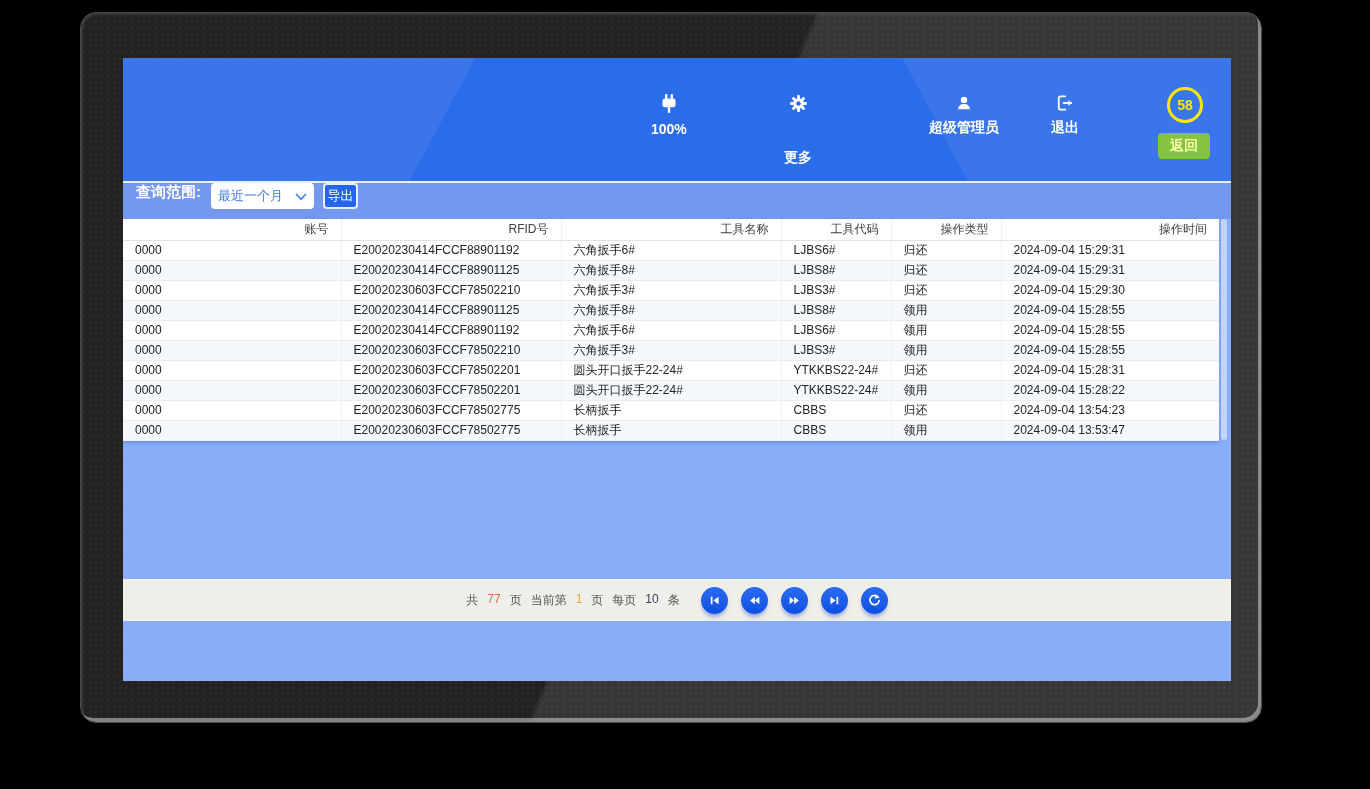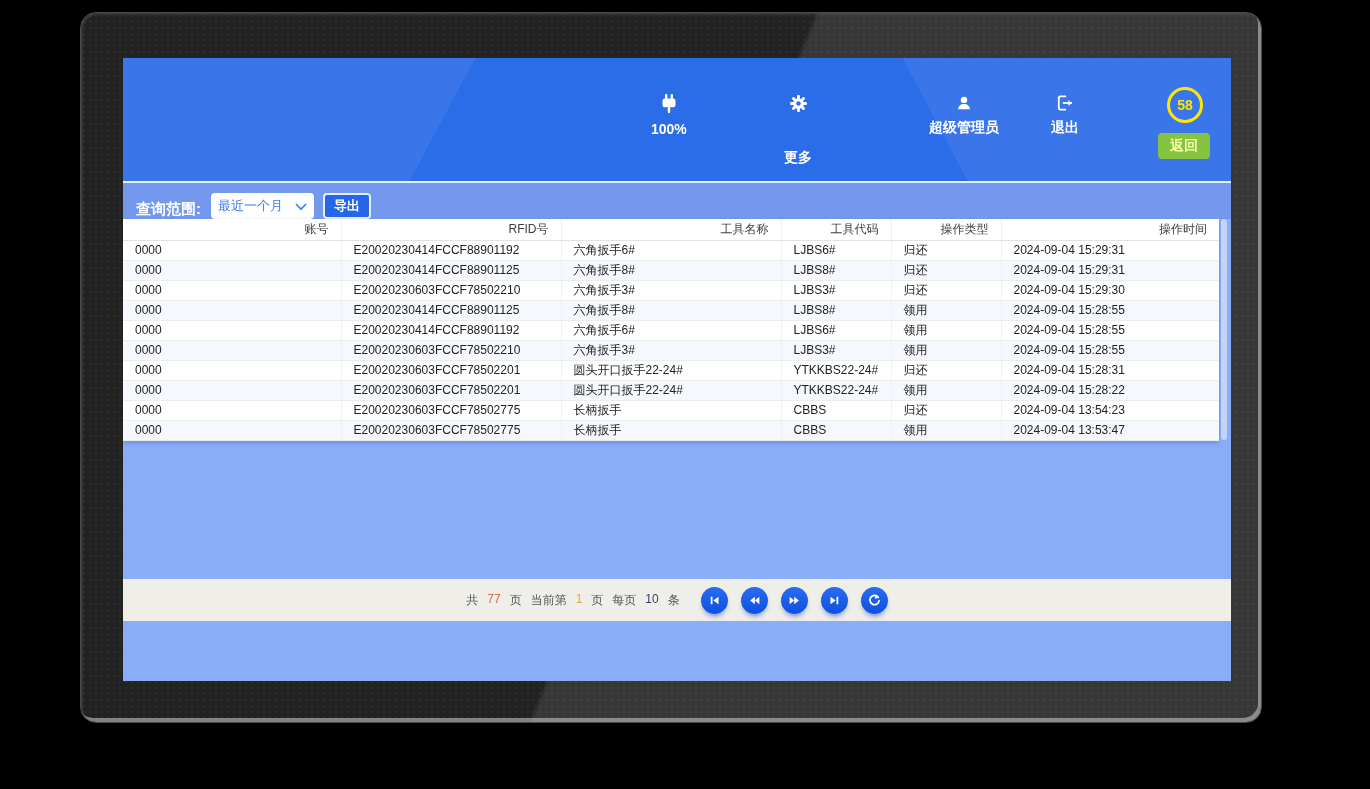--- a/index.html
+++ b/index.html
@@ -32,27 +32,27 @@
   .nav-battery { left:528px; } .nav-more { left:661px;gap:36px; } .nav-user { left:806px; } .nav-logout { left:928px; }
   .badge { position:absolute; left:1044px; top:29px; width:36px; height:36px; border-radius:50%;
             border:3px solid #FFE602; color:#FFE602; font-size:14px; font-weight:bold;
             display:flex; align-items:center; justify-content:center; }
   .back-btn { position:absolute; left:1035px; top:75px; width:52px; height:26px; border:none;
             border-radius:4px; background:#85C340; color:#F6FFA8; font-size:14px; font-weight:bold;
             font-family:inherit; cursor:pointer; }
 
   
   .query-bar { position:absolute; left:0; top:123px; width:100%; height:38px; background:#7598EF;
-            border-top:2px solid #E9F0FC; display:flex; align-items:flex-end; padding-left:13px; }
+            border-top:2px solid #E9F0FC; display:flex; align-items:flex-start; padding-left:13px; }
   .q-label { color:#fff; font-size:15px; font-weight:bold; margin-right:10px; }
   .select { width:103px; height:26px; background:#fff; border-radius:4px; display:flex;
             align-items:center; justify-content:space-between; padding:12px 7px; cursor:pointer; }
   .select span { color:#3E7BE8; font-size:13px; }
-  .export-btn { margin-left:9px; width:48px; height:26px; background:#2566E8; color:#fff;
-            border:2px solid #E6EEFF; border-radius:4px; font-size:13px; font-weight:bold;
+  .export-btn { margin-left:9px; width:35px; height:26px; background:#2566E8; color:#fff;
+            border:2px solid #E6EEFF; border-radius:4px; font-size:13px; font-weight:normal;
             font-family:inherit; cursor:pointer; }
 
   
   .table-wrap { position:absolute; left:0; top:161px; width:1108px; }
   table { width:1096px; border-collapse:collapse; background:#fff; font-size:12px;
             box-shadow:0 2px 4px rgba(50,85,190,.35); table-layout:fixed; }
   col.c1{width:218px} col.c2{width:220px} col.c3{width:220px} col.c4{width:110px} col.c5{width:110px}
   th { height:21px; text-align:right; padding:0 12px; color:#404040; font-weight:normal;
             border-bottom:1px solid #E2E2E2; border-right:1px solid #F0F0F0; overflow:hidden; }
   td { height:20px; padding:0 12px; color:#222; border-bottom:1px solid #ECECEC;

